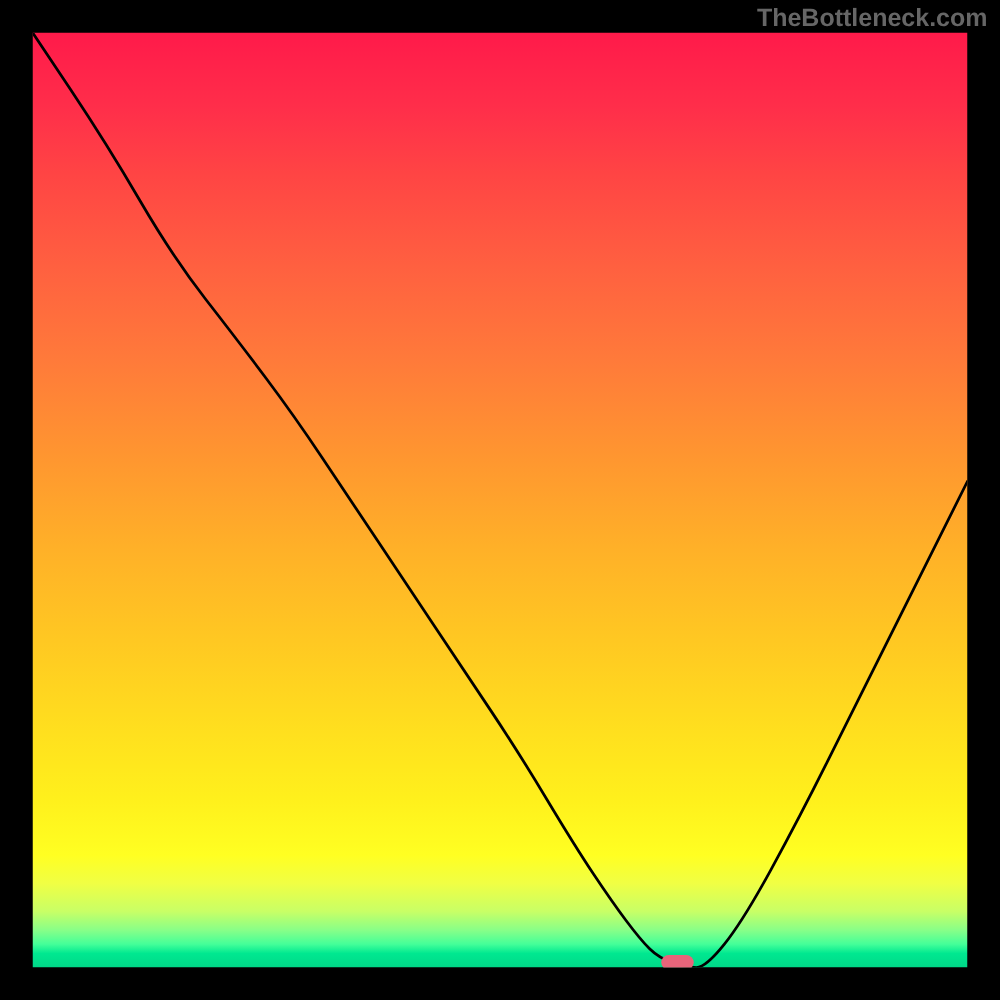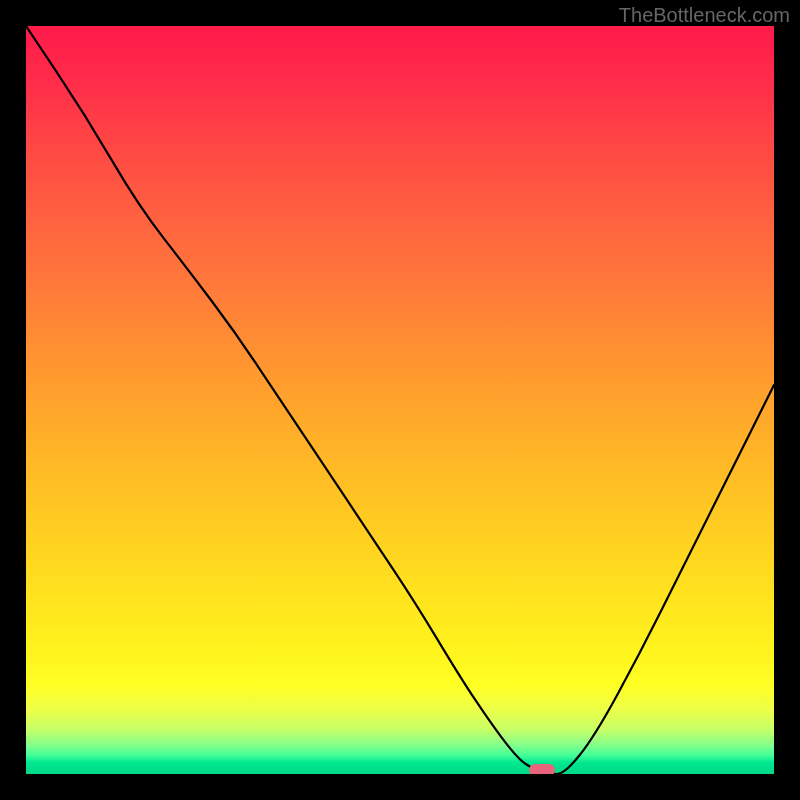--- a/index.html
+++ b/index.html
@@ -9,21 +9,21 @@
     background: #000;
     position: relative;
     font-family: Arial, sans-serif;
   }
   .watermark {
     position: absolute;
     top: 4px;
     right: 10px;
     color: #666;
     font-size: 20px;
-    font-weight: 400;
+    font-weight: 700;
     z-index: 10;
   }
   .plot-area {
     position: absolute;
     left: 26px;
     top: 26px;
     width: 748px;
     height: 748px;
     overflow: hidden;
   }

